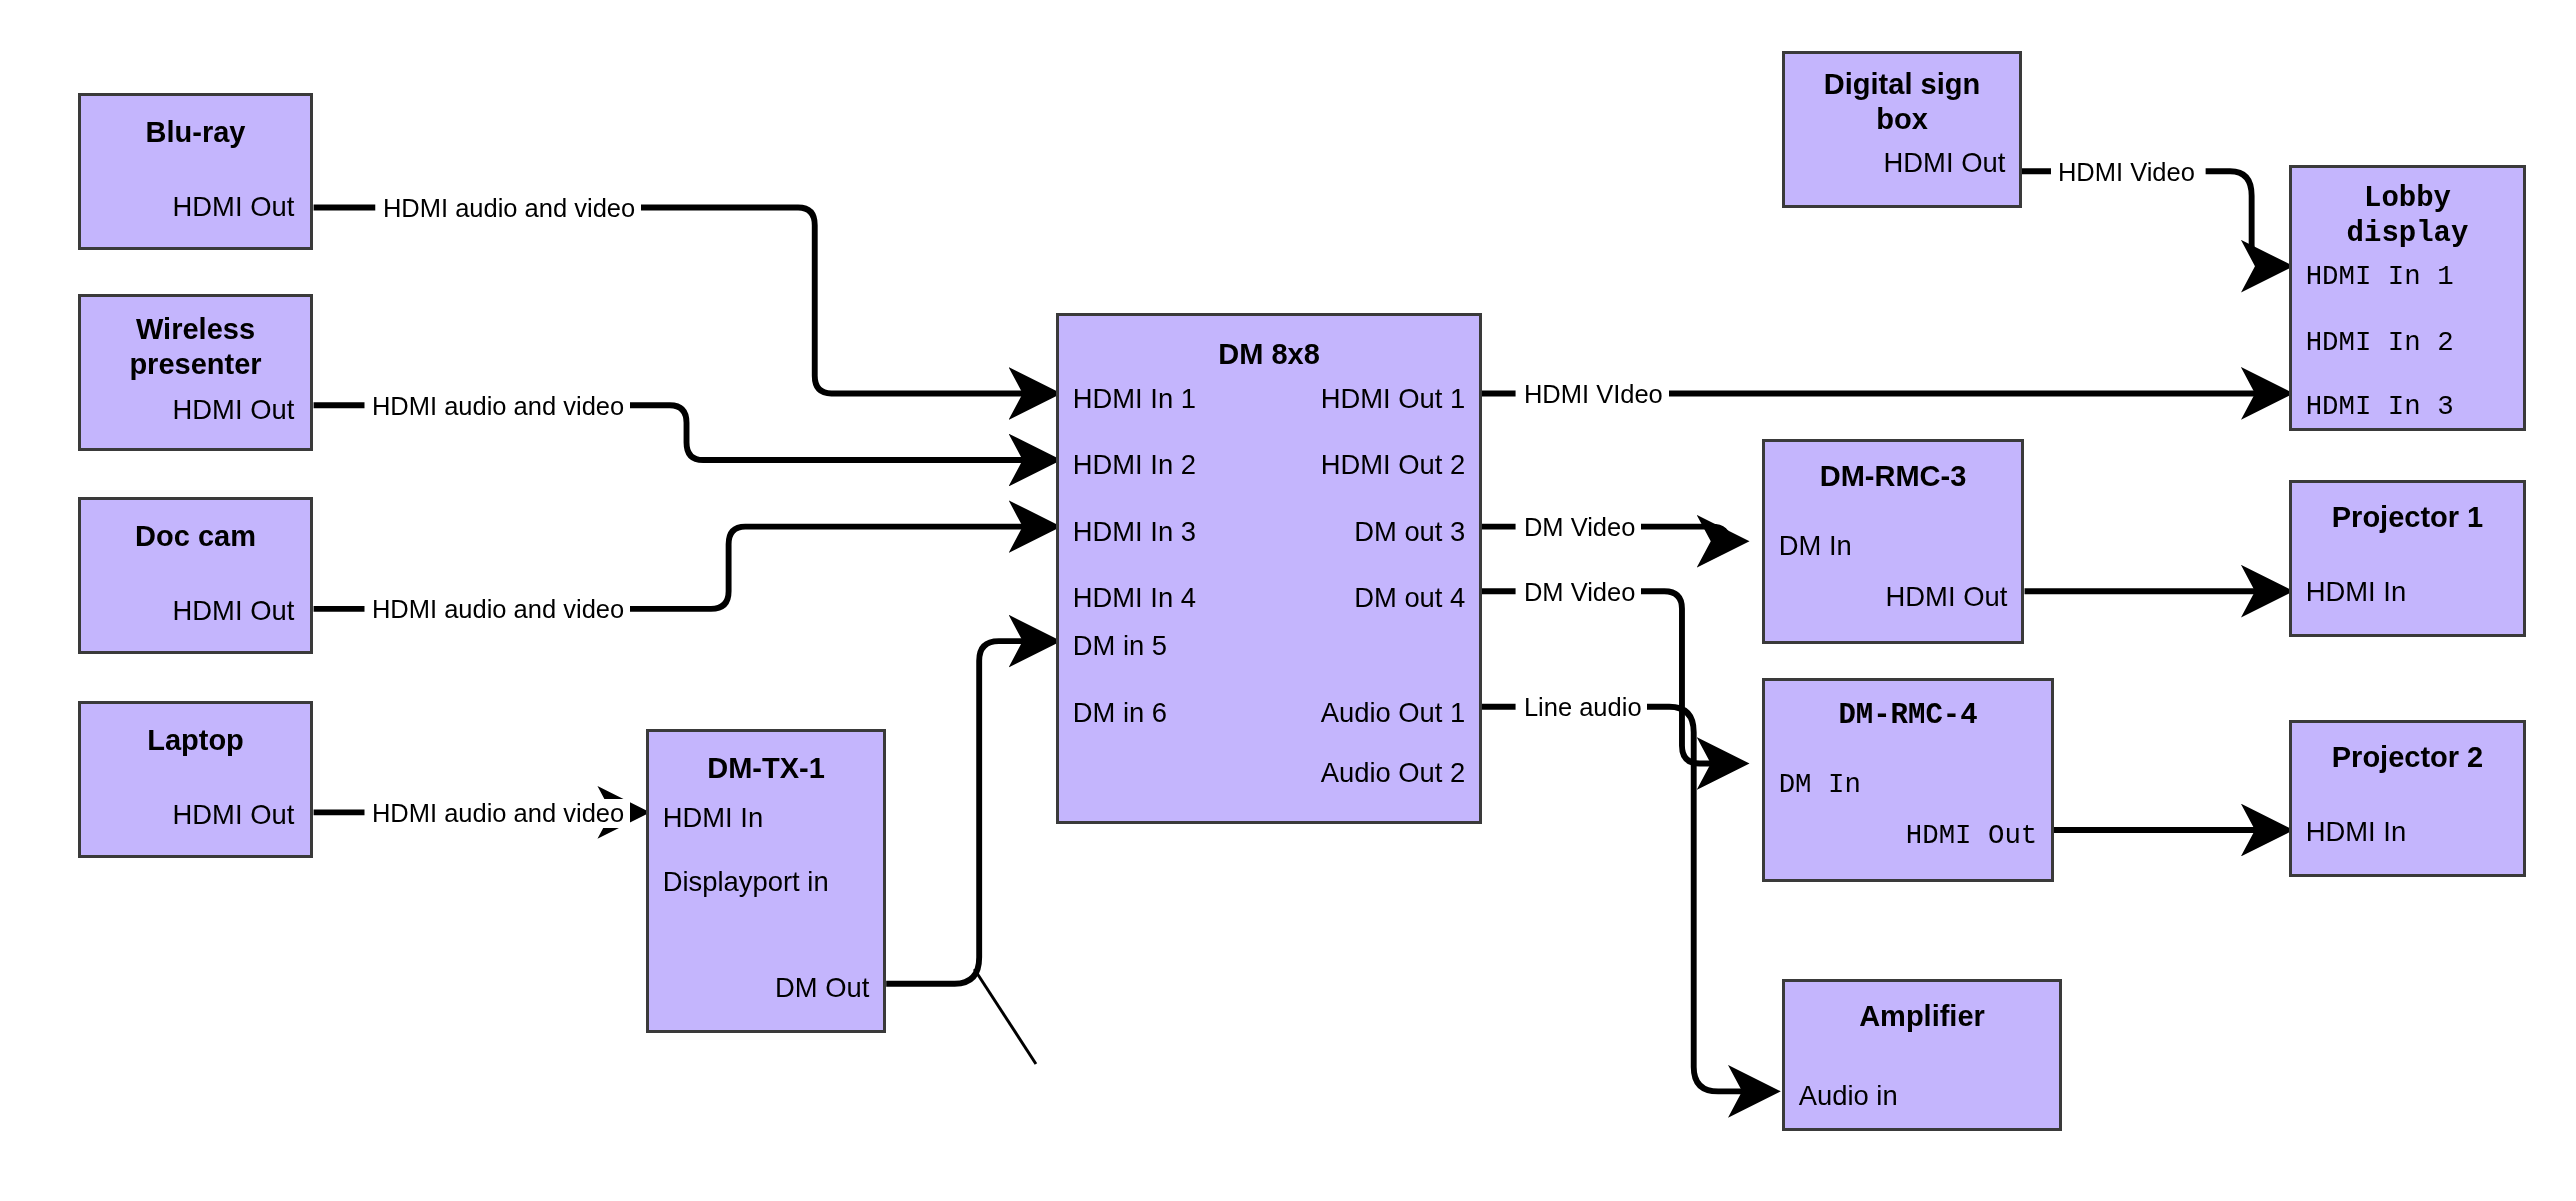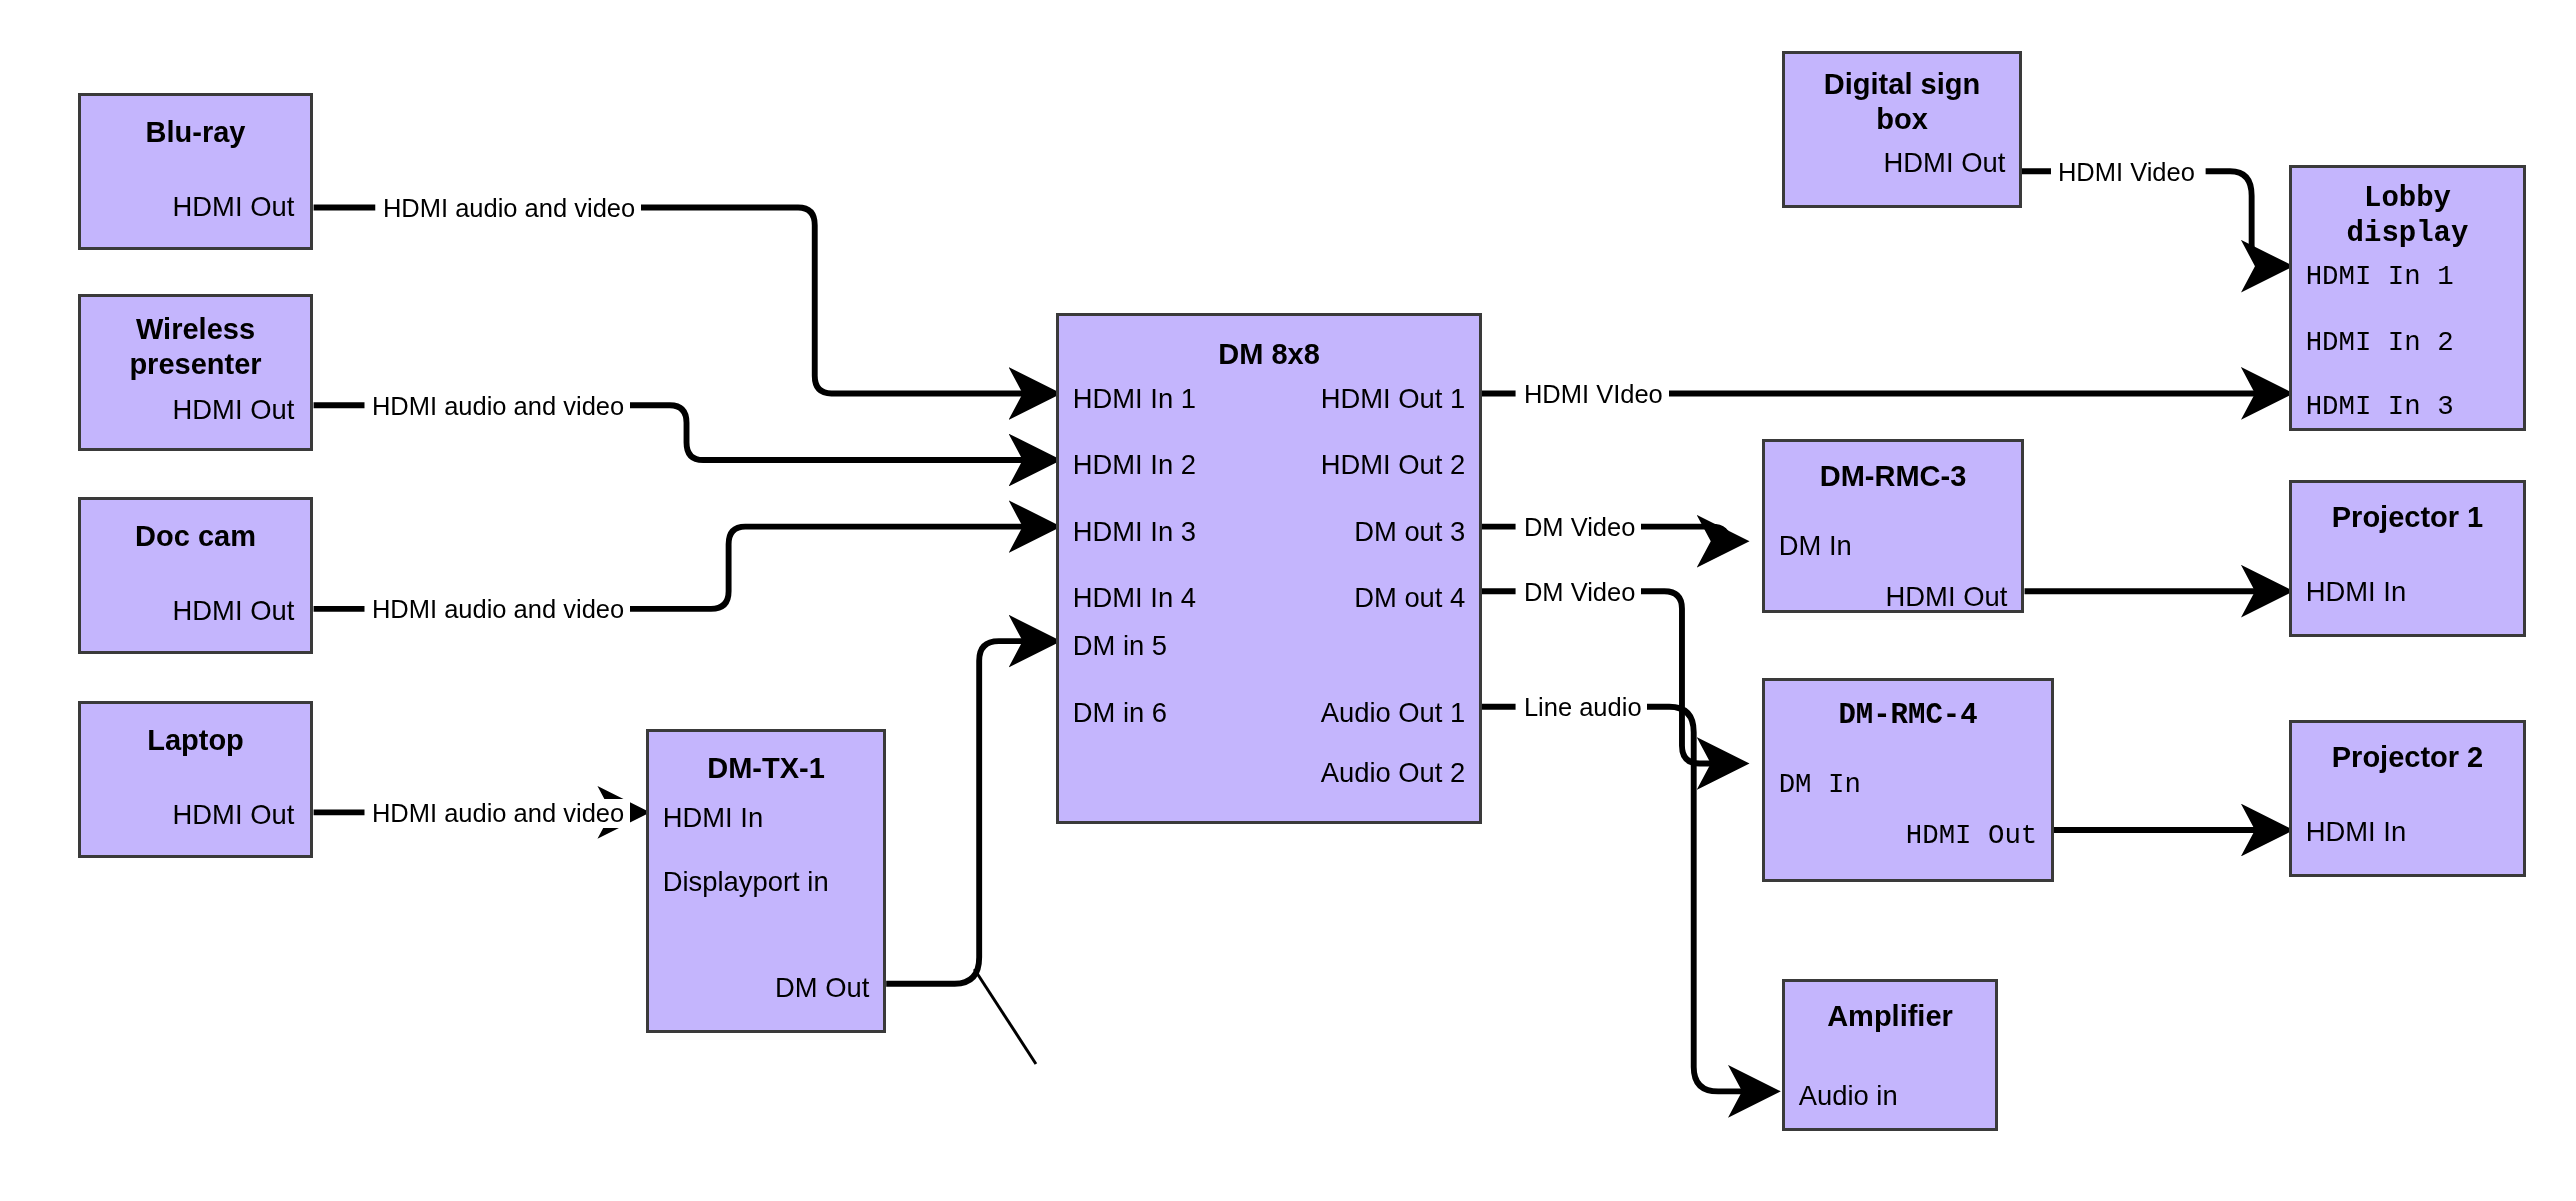--- a/index.html
+++ b/index.html
@@ -120,21 +120,21 @@
   </div>
 
   <div class="node" style="left:2289px;top:165px;width:237px;height:266px;font-family:Liberation Mono, monospace;">
     <div class="ttl f30" style="top:13.7px;">Lobby</div>
     <div class="ttl f30" style="top:49px;">display</div>
     <div class="port l f28" style="left:13.7px;top:93px;">HDMI In 1</div>
     <div class="port l f28" style="left:13.7px;top:159px;">HDMI In 2</div>
     <div class="port l f28" style="left:13.7px;top:223px;">HDMI In 3</div>
   </div>
 
-  <div class="node" style="left:1762px;top:439px;width:262px;height:174px;padding-left:26px;">
+  <div class="node" style="left:1762px;top:439px;width:262px;height:205px;padding-left:26px;">
     <div class="ttl f30" style="top:17.6px;">DM-RMC-3</div>
     <div class="port l f28" style="left:13.7px;top:88px;">DM In</div>
     <div class="port r f28" style="right:13.7px;top:139px;">HDMI Out</div>
   </div>
 
   <div class="node" style="left:1762px;top:678px;width:292px;height:204px;font-family:Liberation Mono, monospace;">
     <div class="ttl f30" style="top:17.6px;">DM-RMC-4</div>
     <div class="port l f28" style="left:13.7px;top:88px;">DM In</div>
     <div class="port r f28" style="right:13.7px;top:139px;">HDMI Out</div>
   </div>
@@ -142,21 +142,21 @@
   <div class="node" style="left:2289px;top:480px;width:237px;height:157px;">
     <div class="ttl f30" style="top:17.6px;">Projector 1</div>
     <div class="port l f28" style="left:13.7px;top:93px;">HDMI In</div>
   </div>
 
   <div class="node" style="left:2289px;top:720px;width:237px;height:157px;">
     <div class="ttl f30" style="top:17.6px;">Projector 2</div>
     <div class="port l f28" style="left:13.7px;top:93px;">HDMI In</div>
   </div>
 
-  <div class="node" style="left:1782px;top:979px;width:216px;height:152px;">
+  <div class="node" style="left:1782px;top:979px;width:280px;height:152px;">
     <div class="ttl f30" style="top:17.6px;">Amplifier</div>
     <div class="port l f28" style="left:13.7px;top:98px;">Audio in</div>
   </div>
 
 
   <div class="wirelabel f26" style="left:377px;top:194px;">HDMI audio and video</div>
   <div class="wirelabel f26" style="left:366px;top:392px;">HDMI audio and video</div>
   <div class="wirelabel f26" style="left:366px;top:595px;">HDMI audio and video</div>
   <div class="wirelabel f26" style="left:366px;top:799px;">HDMI audio and video</div>
 

